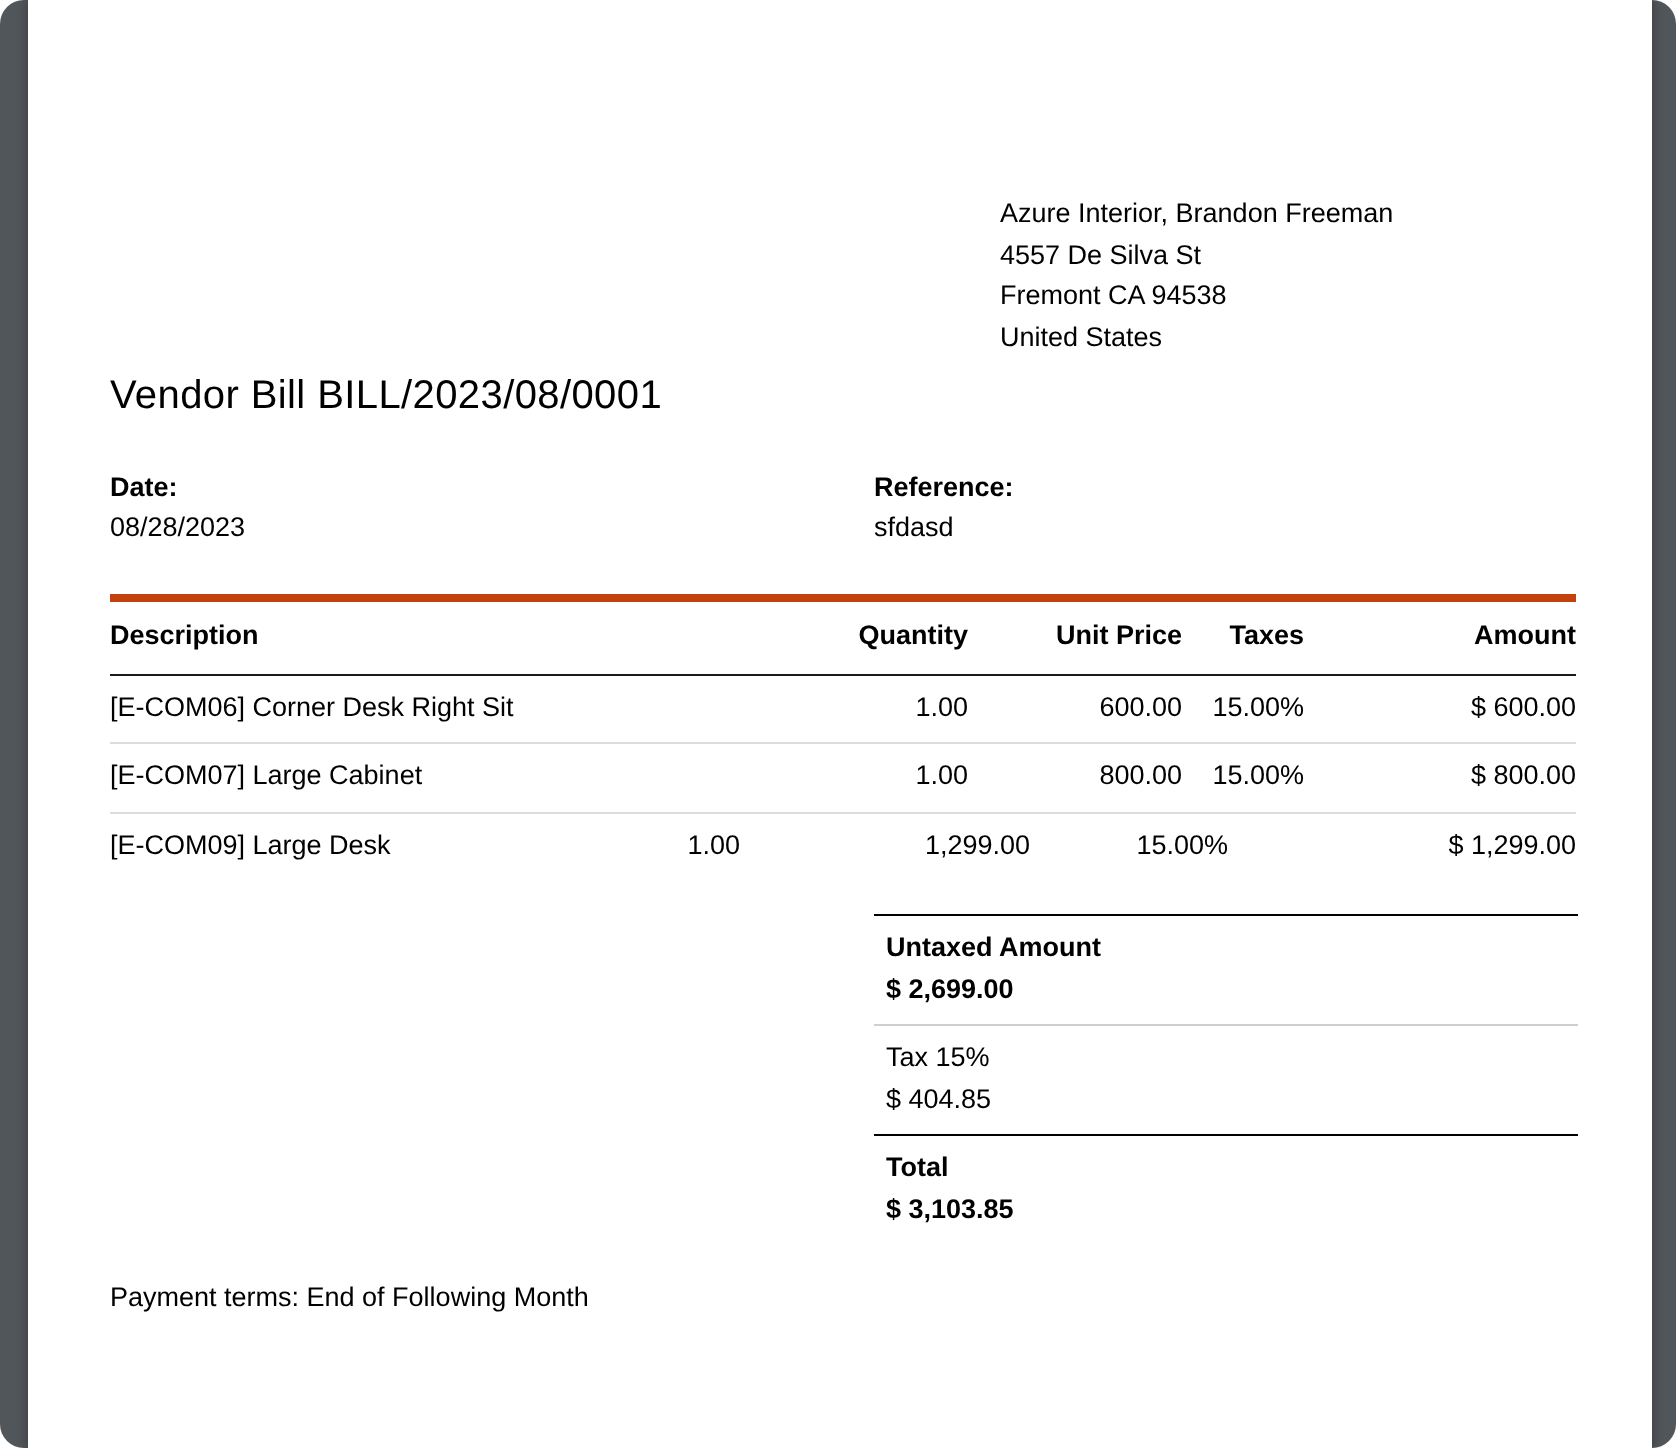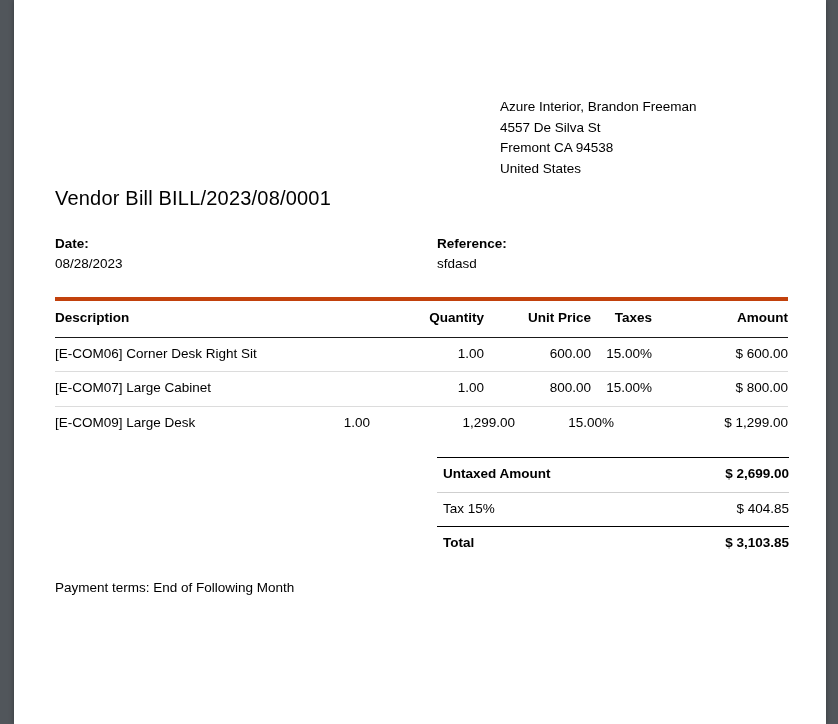--- a/index.html
+++ b/index.html
@@ -6,20 +6,21 @@
   html, body { width: 838px; height: 724px; overflow: hidden; }
   body {
     font-family: "Liberation Sans", "DejaVu Sans", sans-serif;
     color: #000;
   }
   .viewer {
     position: relative;
     width: 838px;
     height: 724px;
     background: #51565b;
+    border-radius: 12px;
   }
   .page {
     position: absolute;
     left: 14px;
     right: 12px;
     top: 0;
     bottom: 0;
     background: #ffffff;
     box-shadow: 0 0 5px rgba(0,0,0,0.35);
   }
@@ -70,23 +71,24 @@
     width: 352px;
     margin-left: 382px;
     margin-top: 17px;
     border-top: 1px solid #000;
   }
   .totrow {
     display: flex;
     justify-content: space-between;
     padding: 6px 0 7px 6px;
     border-bottom: 1px solid #cfcfcf;
+    flex-direction: column;
   }
   .totrow.bold { font-weight: 700; }
-  .totrow.tax-row { border-bottom: 1px solid #000; text-align: right; }
+  .totrow.tax-row { border-bottom: 1px solid #000; }
   .totrow.total-row { border-bottom: none; }
 
   .payment-terms { margin-top: 17px; }
 </style>
 </head>
 <body>
 
 <div class="viewer">
   <div class="page">
     <div class="content">

